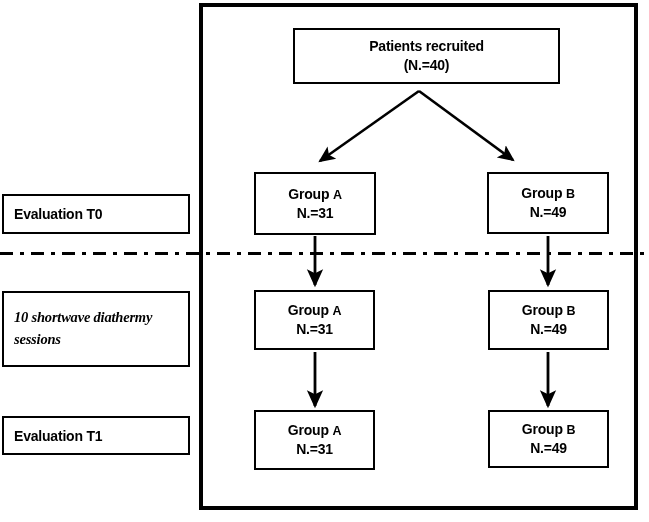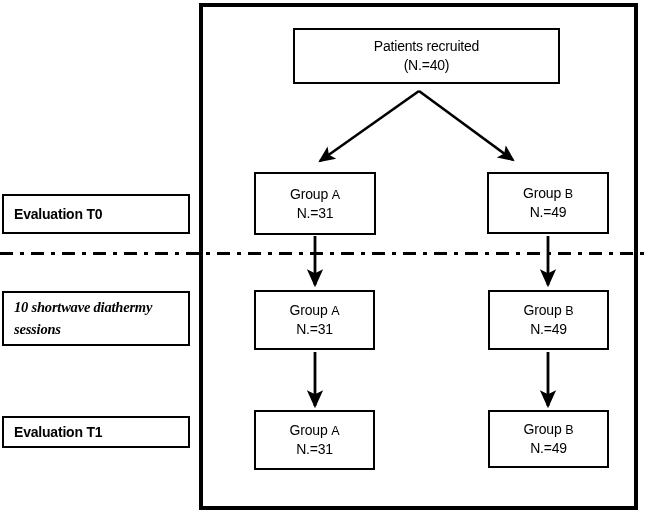--- a/index.html
+++ b/index.html
@@ -53,21 +53,21 @@
     position: absolute;
     box-sizing: border-box;
     border: 2px solid #000000;
     background: #ffffff;
     display: flex;
     flex-direction: column;
     align-items: center;
     justify-content: center;
     text-align: center;
     color: #000000;
-    font-weight: normal;
+    font-weight: bold;
     font-size: 14px;
     line-height: 1.35;
     letter-spacing: -0.2px;
   }
   .node .line { display: block; white-space: nowrap; }
   .node .grp-letter { font-size: 12.5px; }
 
   
   .phase-label {
     position: absolute;
@@ -148,41 +148,41 @@
   </div>
 
   <div class="node" style="left:487px; top:172px; width:122px; height:62px;">
     <span class="line">
       <span>Group</span>
       <span class="grp-letter">B</span>
     </span>
     <span class="line">N.=49</span>
   </div>
 
-  <div class="phase-label italic-serif" style="left:2px; top:291px; width:188px; height:55px;">
+  <div class="phase-label italic-serif" style="left:2px; top:291px; width:188px; height:76px;">
     <span>10 shortwave diathermy sessions</span>
   </div>
 
   <div class="node" style="left:254px; top:290px; width:121px; height:60px;">
     <span class="line">
       <span>Group</span>
       <span class="grp-letter">A</span>
     </span>
     <span class="line">N.=31</span>
   </div>
 
   <div class="node" style="left:488px; top:290px; width:121px; height:60px;">
     <span class="line">
       <span>Group</span>
       <span class="grp-letter">B</span>
     </span>
     <span class="line">N.=49</span>
   </div>
 
-  <div class="phase-label" style="left:2px; top:416px; width:188px; height:32px;">
+  <div class="phase-label" style="left:2px; top:416px; width:188px; height:39px;">
     <span>Evaluation T1</span>
   </div>
 
   <div class="node" style="left:254px; top:410px; width:121px; height:60px;">
     <span class="line">
       <span>Group</span>
       <span class="grp-letter">A</span>
     </span>
     <span class="line">N.=31</span>
   </div>

